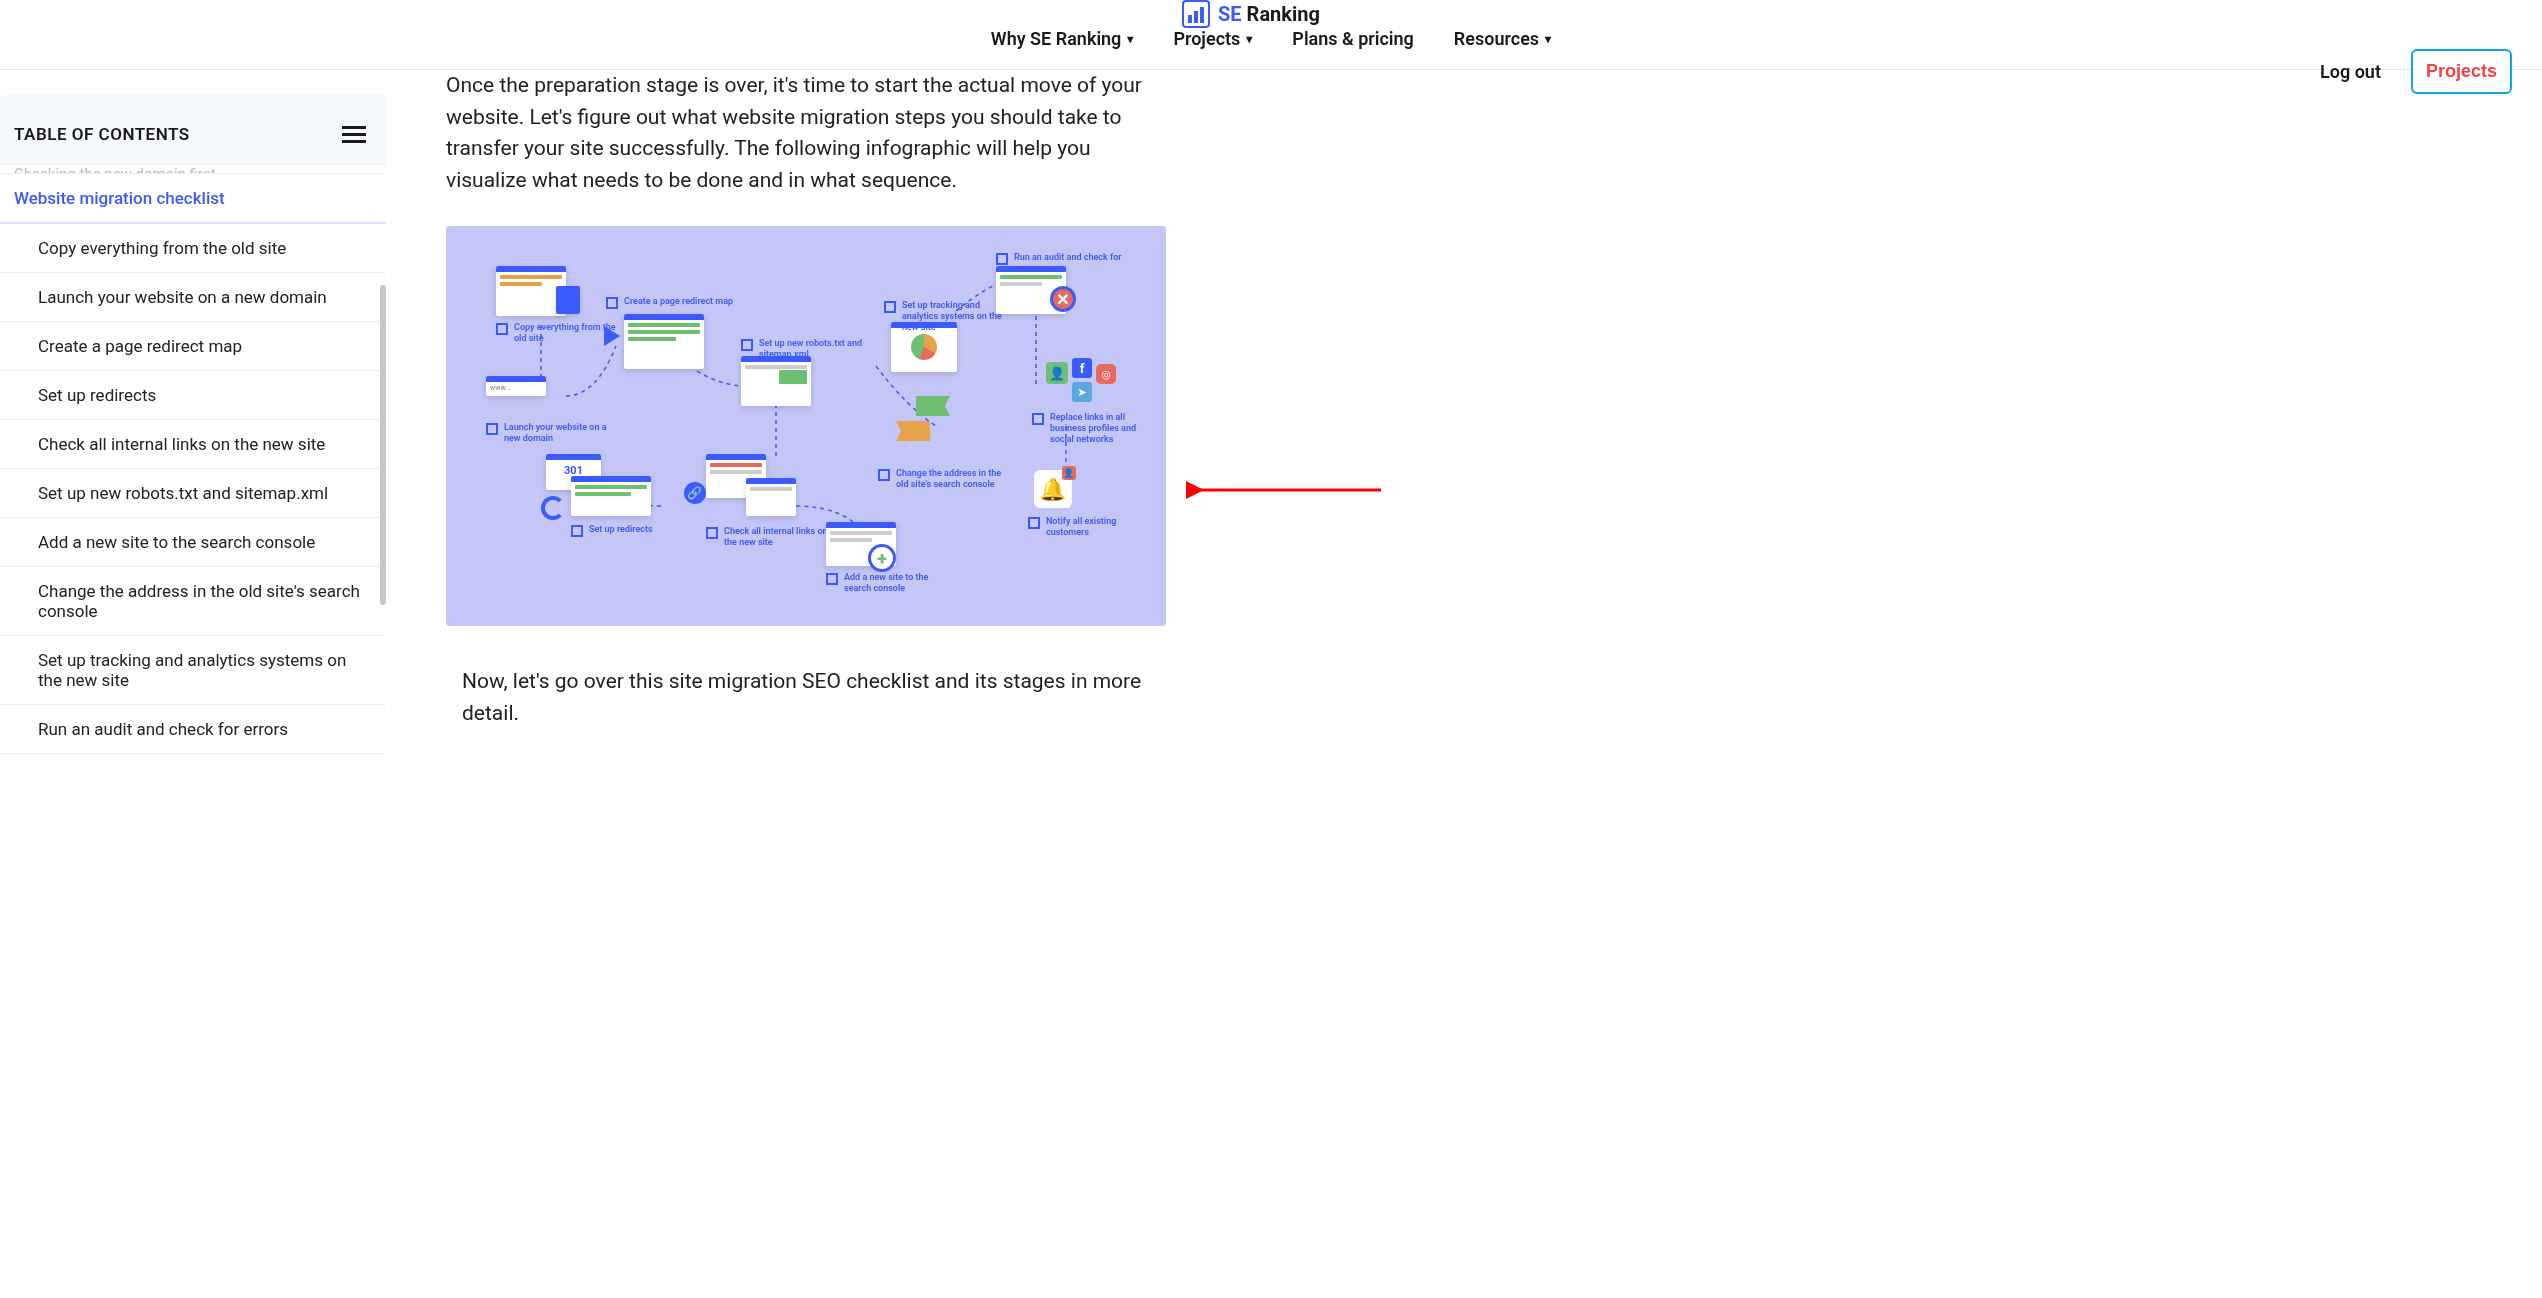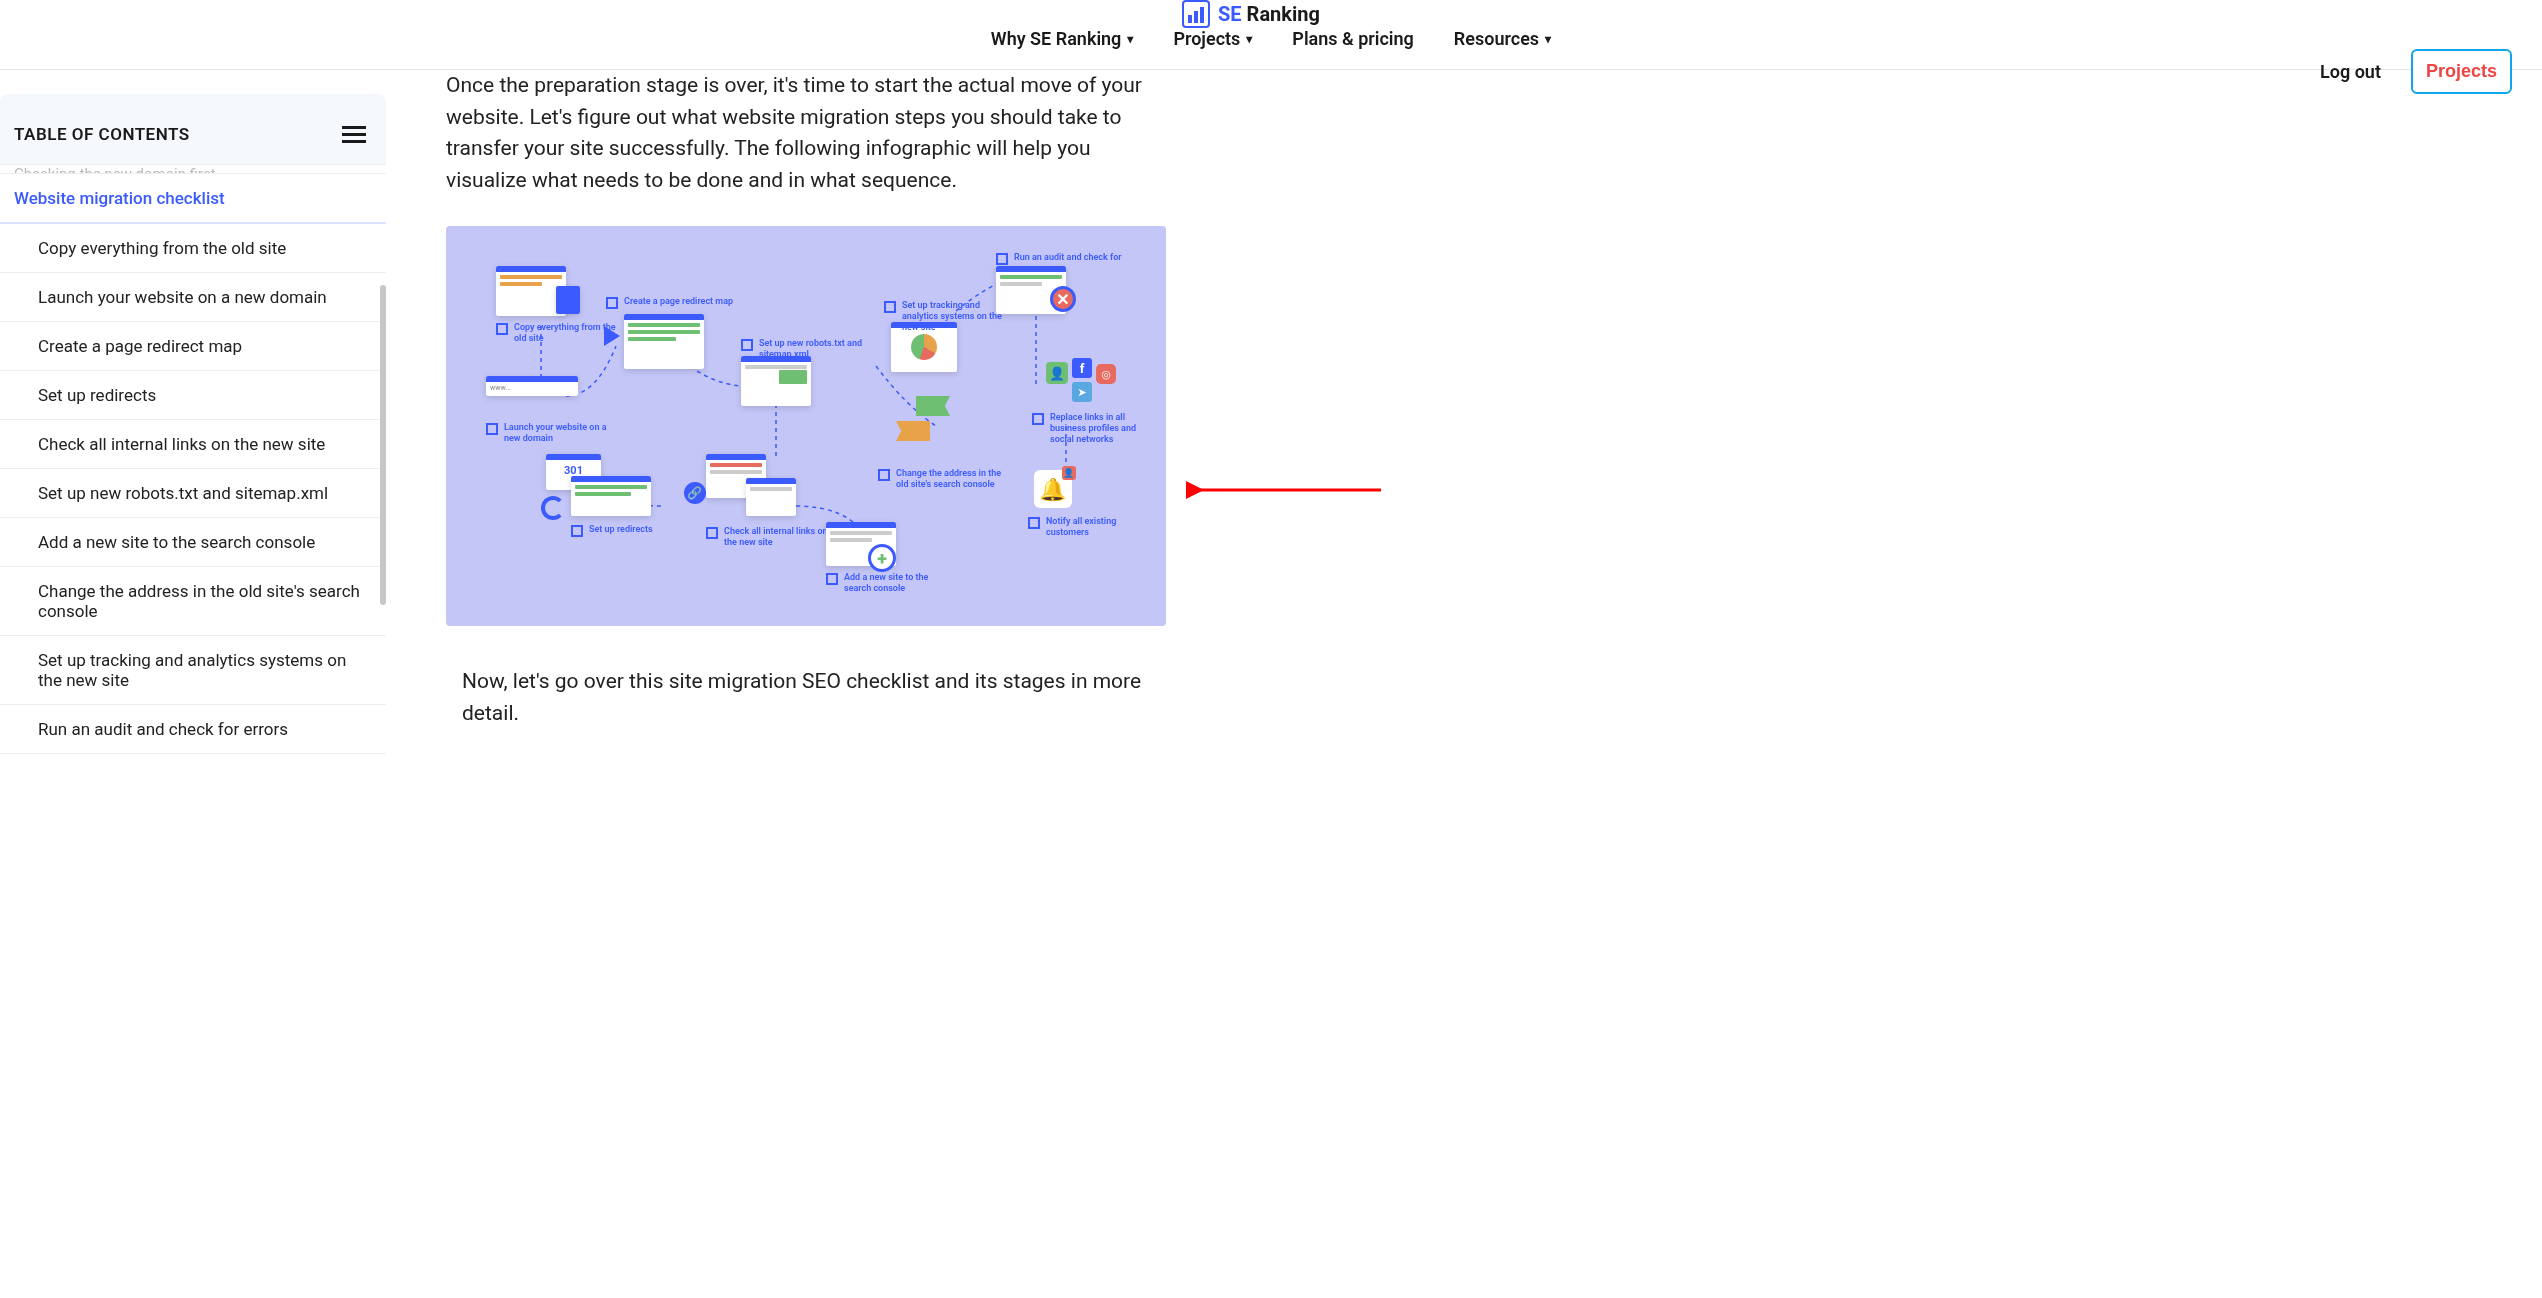--- a/index.html
+++ b/index.html
@@ -138,21 +138,21 @@
         <div class="bar"></div>
           <div class="row" style="background:#e8a24a;"></div>
           <div class="row" style="background:#e8a24a; width:60%;"></div>
       </div>
       <div class="mini" style="left:110px; top:60px; width:24px; height:28px; background:#3b5bff;"></div>
       <div class="step" style="left:50px; top:96px;">
           <div class="cb"></div>
           <div class="lbl">Copy everything from the old site</div>
         </div>
 
-      <div class="mini" style="left:40px; top:150px; width:92px; height:20px;">
+      <div class="mini" style="left:40px; top:150px; width:60px; height:20px;">
         <div class="bar"></div>
           <div style="padding:2px 4px; font-size:7px; color:#888;">www...</div>
       </div>
       <div class="step" style="left:40px; top:196px;">
           <div class="cb"></div>
           <div class="lbl">Launch your website on a new domain</div>
         </div>
 
       <div class="mini" style="left:178px; top:88px; width:80px; height:55px;">
         <div class="bar"></div>

